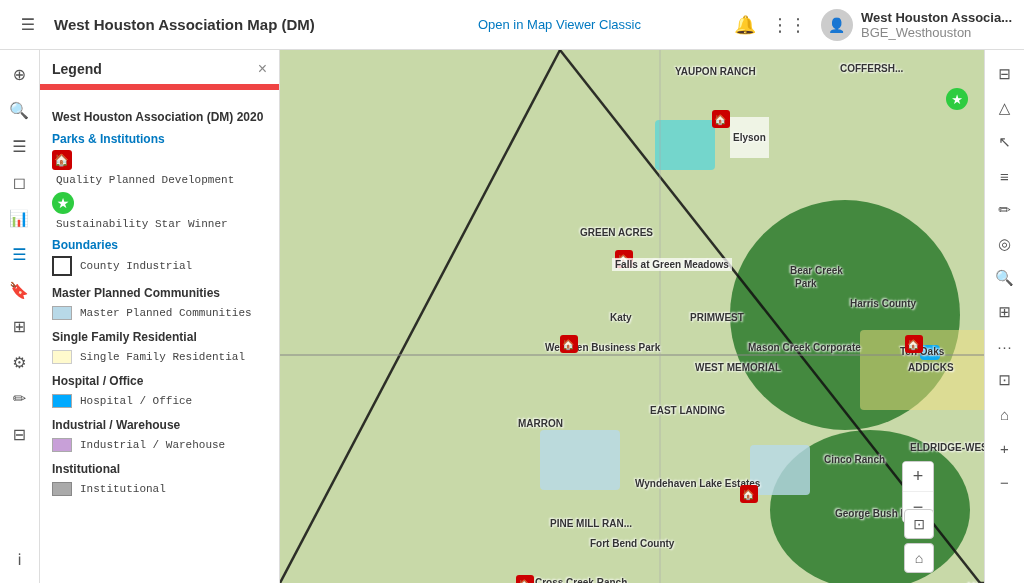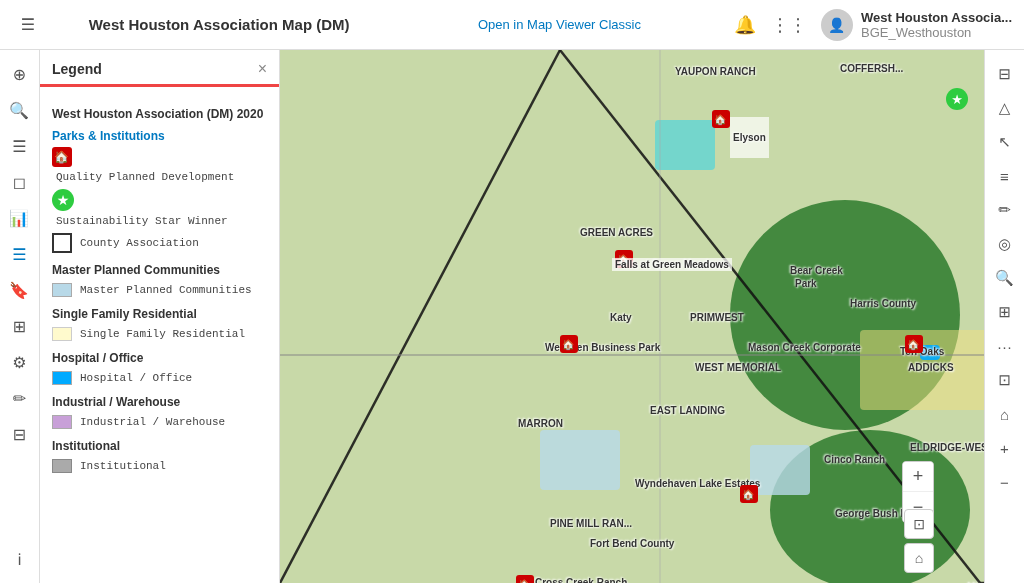--- a/index.html
+++ b/index.html
@@ -11,21 +11,21 @@
       align-items: center;
       height: 50px;
       background: #fff;
       border-bottom: 1px solid #ddd;
       padding: 0 12px;
       gap: 10px;
       z-index: 100;
       position: relative;
     }
     .topbar-menu-icon { font-size: 18px; color: #555; cursor: pointer; }
-    .topbar-title { font-size: 15px; font-weight: 600; color: #333; flex: 1; text-align: center; }
+    .topbar-title { font-size: 15px; font-weight: 600; color: #333; flex: 1; }
     .topbar-center { flex: 1; display: flex; justify-content: center; }
     .topbar-classic-link { color: #0079c1; font-size: 13px; cursor: pointer; text-decoration: none; }
     .topbar-icons { display: flex; align-items: center; gap: 14px; }
     .topbar-icon-btn { font-size: 18px; color: #555; cursor: pointer; background: none; border: none; }
     .topbar-user { display: flex; align-items: center; gap: 8px; cursor: pointer; }
     .topbar-avatar { width: 32px; height: 32px; border-radius: 50%; background: #ccc; display: flex; align-items: center; justify-content: center; font-size: 14px; color: #666; }
     .topbar-user-info { display: flex; flex-direction: column; }
     .topbar-user-name { font-size: 13px; font-weight: 600; color: #333; }
     .topbar-user-sub { font-size: 13px; color: #888; }
 
@@ -63,21 +63,21 @@
       border-right: 1px solid #ddd;
       overflow-y: auto;
       z-index: 10;
       position: relative;
     }
     .legend-header {
       display: flex;
       justify-content: space-between;
       align-items: center;
       padding: 10px 12px 6px 12px;
-      border-bottom: 3px solid #ef4444;
+      border-bottom: 6px solid #ef4444;
     }
     .legend-title { font-size: 14px; font-weight: 700; color: #333; }
     .legend-close { background: none; border: none; cursor: pointer; font-size: 16px; color: #888; }
     .legend-body { padding: 10px 12px; }
     .legend-section-title { font-size: 12px; font-weight: 700; color: #333; margin-bottom: 6px; margin-top: 10px; }
     .legend-category { font-size: 12px; color: #0079c1; font-weight: 600; margin: 8px 0 4px 0; }
     .legend-item { display: flex; align-items: center; gap: 8px; margin-bottom: 4px; }
     .legend-item-label { font-size: 11px; color: #444; font-family: Liberation Mono, monospace; }
     .legend-swatch { width: 20px; height: 20px; flex-shrink: 0; }
     .legend-swatch-border { width: 20px; height: 20px; border: 2px solid #333; background: #fff; flex-shrink: 0; }
@@ -258,23 +258,24 @@
       <div class="legend-item">
         <div class="legend-icon-red">🏠</div>
       </div>
       <div class="legend-item-label" style="font-size:11px;color:#444;margin-bottom:6px;margin-left:4px;">Quality Planned Development</div>
 
       <div class="legend-item">
         <div class="legend-icon-green">★</div>
       </div>
       <div class="legend-item-label" style="font-size:11px;color:#444;margin-bottom:6px;margin-left:4px;">Sustainability Star Winner</div>
 
+      <div class="legend-category">Boundaries</div>
       <div class="legend-item">
         <div class="legend-swatch-border"></div>
-        <span class="legend-item-label">County Association</span>
+        <span class="legend-item-label">County Industrial</span>
       </div>
 
 
       <div class="legend-section-title">Master Planned Communities</div>
       <div class="legend-item">
         <div class="legend-swatch legend-swatch-mpc"></div>
         <span class="legend-item-label">Master Planned Communities</span>
       </div>
 
       <div class="legend-section-title">Single Family Residential</div>

